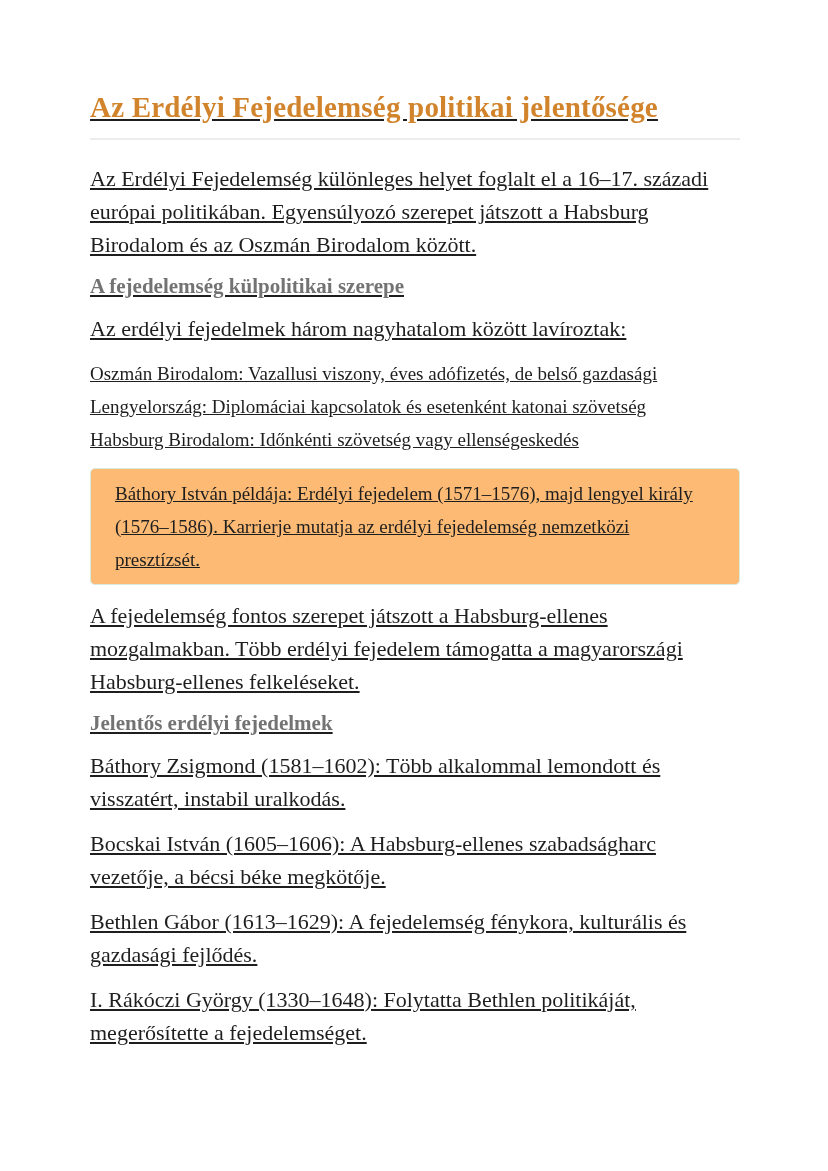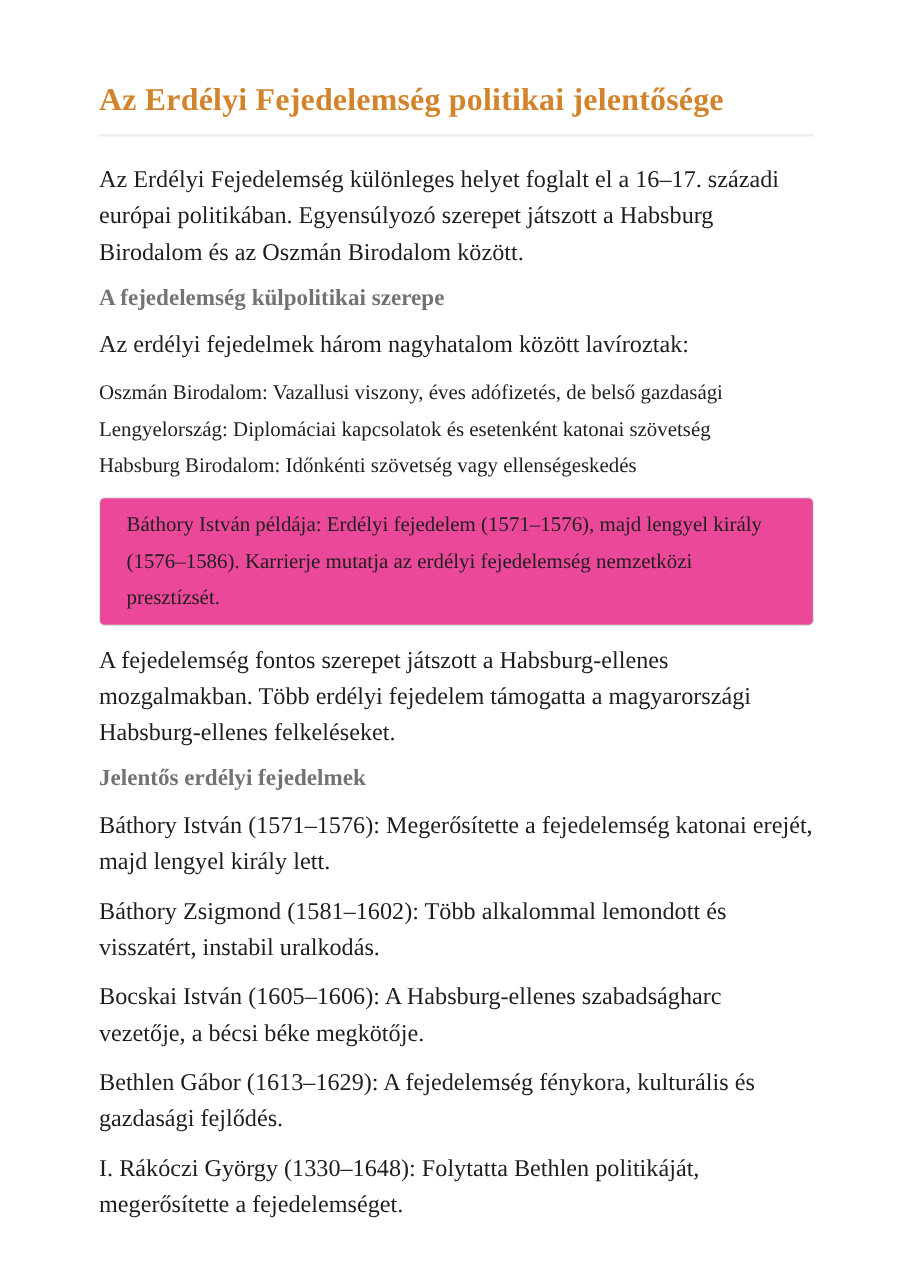--- a/index.html
+++ b/index.html
@@ -11,22 +11,23 @@
     position: relative;
     width: 828px;
     height: 1171px;
     background: #ffffff;
     overflow: hidden;
     font-family: "Liberation Serif", "DejaVu Serif", serif;
     color: #1e1e1e;
   }
   .content {
     width: 650px;
-    margin: 0 0 0 90px;
+    margin: 16px 0 0 90px;
     padding-top: 74px;
+    text-decoration: underline;
   }
   h1.doc-title {
     font-size: 29px;
     line-height: 1.2;
     font-weight: 700;
     color: #d2842c;
     margin: 0 0 13px 0;
     letter-spacing: 0.2px;
   }
   .divider {
@@ -47,21 +48,21 @@
     margin: 0 0 13px 0;
   }
   .powers-line {
     font-size: 19px;
     line-height: 33px;
   }
   .powers-block {
     margin: 0 0 12px 0;
   }
   .callout {
-    background: #ec4899;
+    background: #fdba74;
     border: 1px solid #d7ebdf;
     border-radius: 5px;
     padding: 8px 24px;
     margin: 0 0 14px 0;
   }
   .callout .callout-text {
     font-size: 19px;
     line-height: 33px;
     margin: 0;
   }
@@ -89,21 +90,20 @@
     </div>
 
     <div class="callout">
       <p class="callout-text">Báthory István példája: Erdélyi fejedelem (1571–1576), majd lengyel király (1576–1586). Karrierje mutatja az erdélyi fejedelemség nemzetközi presztízsét.</p>
     </div>
 
     <p class="body-text">A fejedelemség fontos szerepet játszott a Habsburg-ellenes mozgalmakban. Több erdélyi fejedelem támogatta a magyarországi Habsburg-ellenes felkeléseket.</p>
 
     <h2 class="section-heading">Jelentős erdélyi fejedelmek</h2>
 
-    <p class="body-text">Báthory István (1571–1576): Megerősítette a fejedelemség katonai erejét, majd lengyel király lett.</p>
 
     <p class="body-text">Báthory Zsigmond (1581–1602): Több alkalommal lemondott és visszatért, instabil uralkodás.</p>
 
     <p class="body-text">Bocskai István (1605–1606): A Habsburg-ellenes szabadságharc vezetője, a bécsi béke megkötője.</p>
 
     <p class="body-text">Bethlen Gábor (1613–1629): A fejedelemség fénykora, kulturális és gazdasági fejlődés.</p>
 
     <p class="body-text">I. Rákóczi György (1330–1648): Folytatta Bethlen politikáját, megerősítette a fejedelemséget.</p>
 
   </div>

